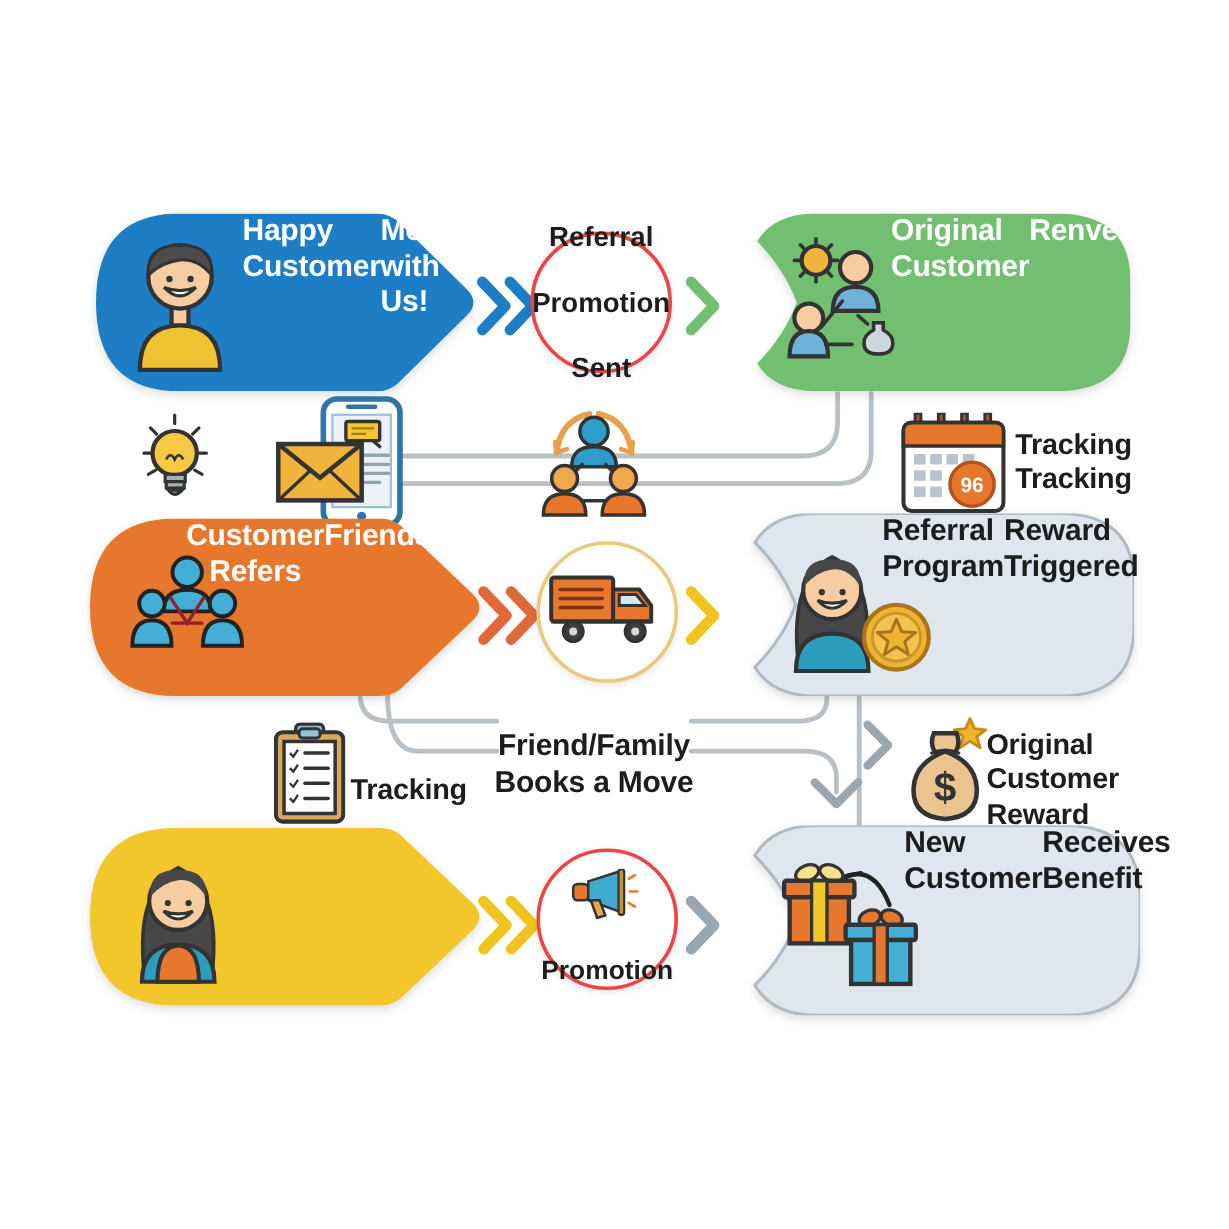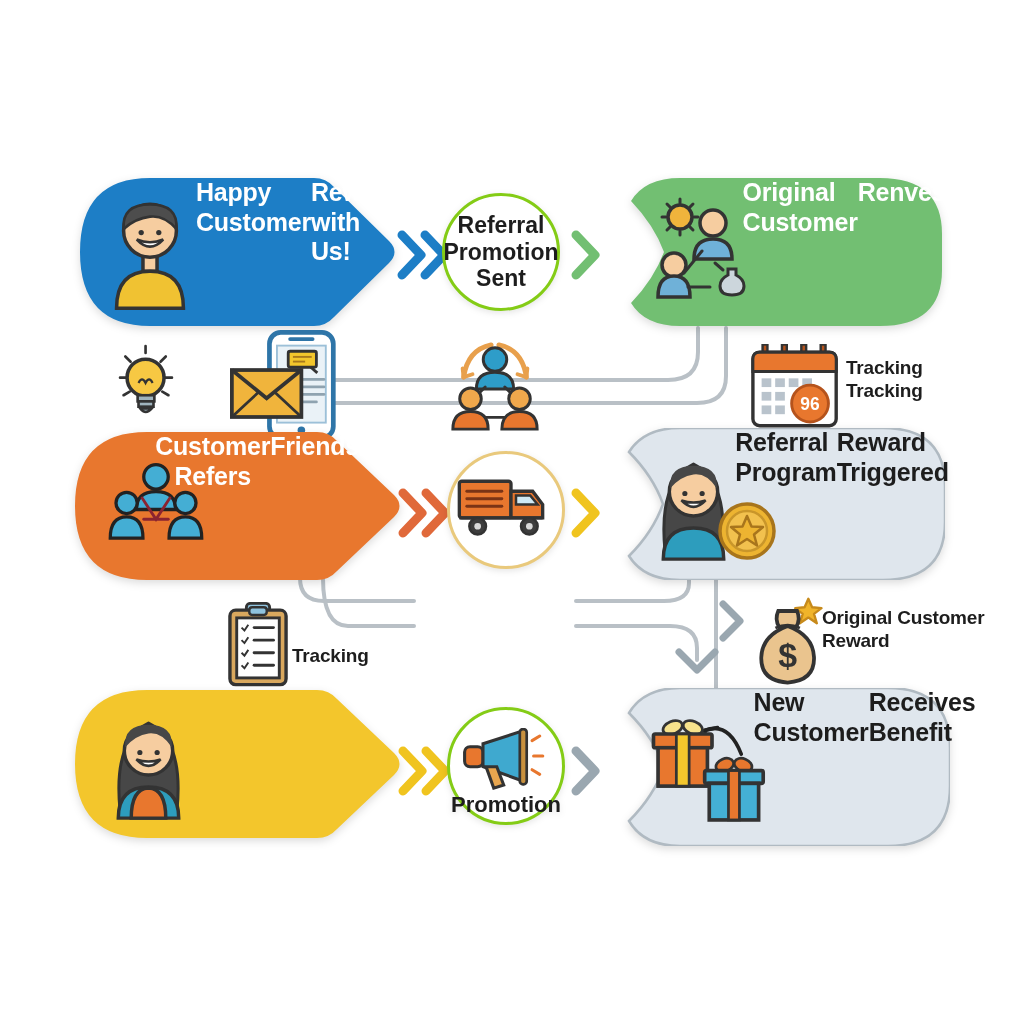--- a/index.html
+++ b/index.html
@@ -7,27 +7,27 @@
           font-family:"Liberation Sans",sans-serif;}
   .abs{position:absolute;}
   .node{position:absolute;}
   .shape-svg{position:absolute;left:0;top:0;filter:drop-shadow(0 3px 4px rgba(0,0,0,.14));}
   .node-text{position:absolute;display:flex;justify-content:center;
              font-weight:700;line-height:1.18;letter-spacing:-.2px;}
   .t-white{color:#ffffff;}
   .t-dark{color:#1d1d1d;}
   .t-brown{color:#3a3114;}
   .fs25{font-size:25px;}
-  .fs24{font-size:19px;}
+  .fs24{font-size:24px;}
   .fs23{font-size:23px;}
   .fs22{font-size:22px;}
   .circle-node{position:absolute;width:118px;height:118px;border-radius:50%;background:#fff;
                box-sizing:border-box;display:flex;flex-direction:column;align-items:center;
                justify-content:center;text-align:center;filter:drop-shadow(0 2px 3px rgba(0,0,0,.10));}
-  .border-gray{border:3px solid #84cc16;}
+  .border-gray{border:3px solid #ef4444;gap:28px;}
   .border-gold{border:3px solid #e9c97c;}
   .plain-label{position:absolute;font-weight:700;color:#1d1d1d;line-height:1.22;letter-spacing:-.2px;}
   .centered{text-align:center;align-items:center;}
   svg{display:block;}
 </style>
 </head>
 <body>
 
 <div id="canvas">
 
@@ -55,21 +55,21 @@
       <rect x="42" y="66" width="16" height="22" fill="#f6cda0" stroke="#333" stroke-width="4"></rect>
       <path d="M 12 130 Q 12 88 50 88 Q 88 88 88 130 Z" fill="#f0c232" stroke="#333" stroke-width="4"></path>
       <circle cx="50" cy="42" r="30" fill="#f6cda0" stroke="#333" stroke-width="4"></circle>
       <path d="M 20 40 Q 18 12 50 12 Q 82 12 80 40 Q 66 24 50 26 Q 33 28 20 40 Z" fill="#4d4d4d" stroke="#333" stroke-width="3"></path>
       <circle cx="40" cy="44" r="3" fill="#333"></circle>
         <circle cx="60" cy="44" r="3" fill="#333"></circle>
       <path d="M 35 52 Q 50 68 65 52 Q 50 58 35 52 Z" fill="#fff" stroke="#333" stroke-width="3"></path>
     </svg>
     <div class="node-text t-white fs25" style="left:128px;top:0;height:148px;width:180px;">
       <span>Happy Customer</span>
-      <span>Reward with Us!</span>
+      <span>Moves with Us!</span>
     </div>
   </div>
 
   <svg class="abs" style="left:397px;top:230px;" width="52" height="50" viewBox="0 0 52 50">
     <g fill="none" stroke="#1d7ec6" stroke-width="9" stroke-linecap="round" stroke-linejoin="round">
       <polyline points="5,5 24,25 5,45"></polyline>
         <polyline points="28,5 47,25 28,45"></polyline>
     </g>
   </svg>
 
@@ -304,20 +304,24 @@
     </g>
     <g stroke="#333" stroke-width="3" stroke-linecap="round">
       <line x1="27" y1="26" x2="47" y2="26"></line>
         <line x1="27" y1="39" x2="47" y2="39"></line>
       <line x1="27" y1="52" x2="47" y2="52"></line>
         <line x1="27" y1="65" x2="47" y2="65"></line>
     </g>
   </svg>
   <div class="plain-label fs24" style="left:292px;top:644px;">Tracking</div>
 
+  <div class="plain-label fs25 centered" style="left:400px;top:606px;width:190px;display:flex;flex-direction:column;">
+    <span>Friend/Family</span>
+    <span>Books a Move</span>
+  </div>
 
   <svg class="abs" style="left:750px;top:596px;" width="80" height="94" viewBox="0 0 85 98">
     <path d="M 62 2 L 66 11 L 76 12 L 68 18 L 71 28 L 62 22 L 53 28 L 56 18 L 48 12 L 58 11 Z" fill="#f0b42a" stroke="#c78a1b" stroke-width="2.5" stroke-linejoin="round"></path>
     <path d="M 31 32 Q 26 24 30 15 L 50 15 Q 54 24 49 32 Z" fill="#eac48e" stroke="#333" stroke-width="4"></path>
     <path d="M 40 31 Q 13 41 12 64 Q 11 89 40 91 Q 69 89 68 64 Q 67 41 40 31 Z" fill="#eac48e" stroke="#333" stroke-width="4"></path>
     <path d="M 27 33 Q 40 27 53 33" fill="none" stroke="#333" stroke-width="3"></path>
     <text x="40" y="75" text-anchor="middle" font-family="Liberation Sans, sans-serif" font-weight="700" font-size="36" fill="#333">$</text>
   </svg>
   <div class="plain-label fs24" style="left:822px;top:606px;">
     <div>Original Customer</div>

